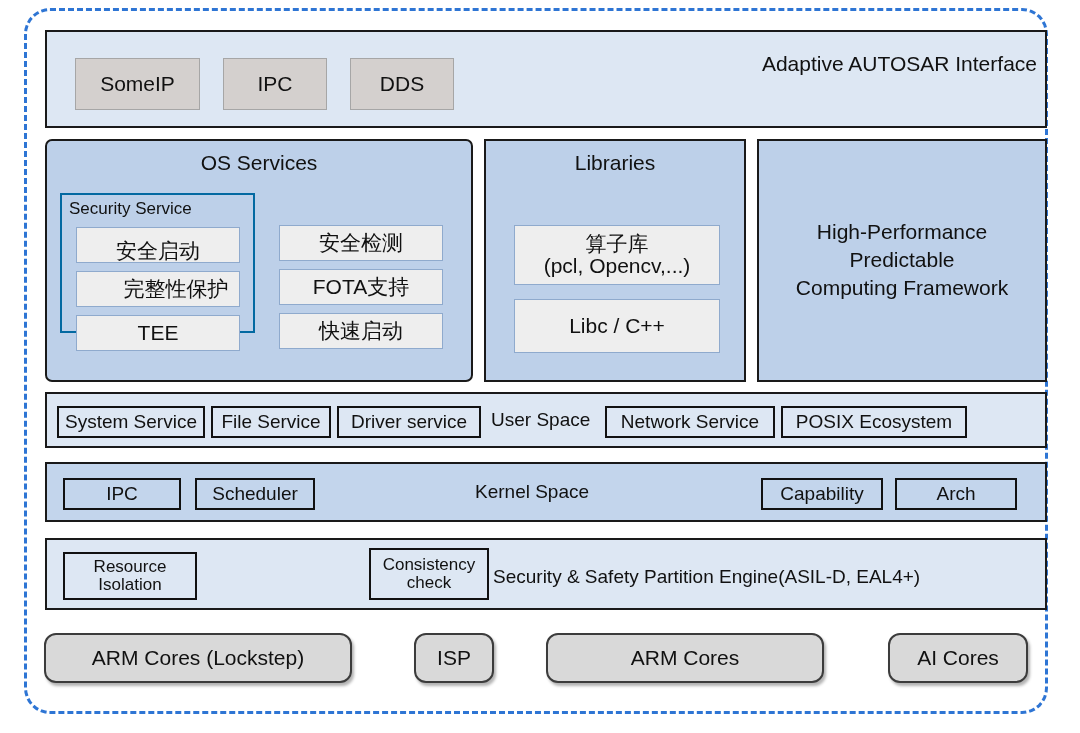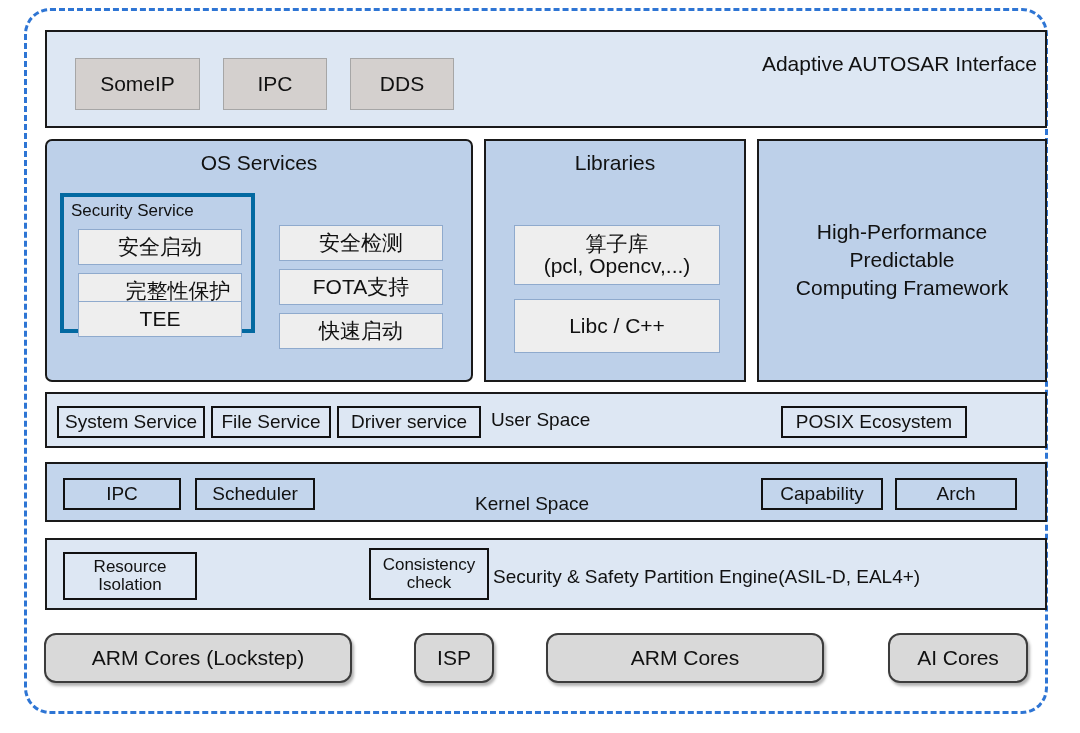--- a/index.html
+++ b/index.html
@@ -84,21 +84,21 @@
   }
 
   
   #sec-box {
     position: absolute;
     left: 13px;
     top: 52px;
     width: 195px;
     height: 140px;
     box-sizing: border-box;
-    border: 4px solid #0369a1;
+    border: 2px solid #0369a1;
     background: #bdd0e9;
   }
   .sec-label {
     position: absolute;
     left: 7px;
     top: 4px;
     font-size: 17px;
     color: #111;
   }
 
@@ -186,27 +186,27 @@
       <span>DDS</span>
     </div>
     <div class="if-title">Adaptive AUTOSAR Interface</div>
   </div>
 
   <div class="panel" style="left:45px; top:139px; width:428px; height:243px;border-radius:7px;">
     <div class="panel-title">OS Services</div>
 
     <div id="sec-box">
       <div class="sec-label">Security Service</div>
-      <div class="sub-chip" style="left:14px; top:32px; width:164px; height:36px;">
+      <div class="sub-chip" style="left:14px; top:32px; width:164px; height:36px;align-items:flex-end;">
         <span>安全启动</span>
       </div>
       <div class="sub-chip" style="left:14px; top:76px; width:164px; height:36px;padding-left:36px;">
         <span>完整性保护</span>
       </div>
-      <div class="sub-chip" style="left:14px; top:104px; width:164px; height:36px;">
+      <div class="sub-chip" style="left:14px; top:120px; width:164px; height:36px;">
         <span>TEE</span>
       </div>
     </div>
 
     <div class="sub-chip" style="left:232px; top:84px; width:164px; height:36px;">
       <span>安全检测</span>
     </div>
     <div class="sub-chip" style="left:232px; top:128px; width:164px; height:36px;">
       <span>FOTA支持</span>
     </div>
@@ -241,34 +241,37 @@
     </div>
     <div class="band-chip light" style="left:164px; top:12px; width:120px; height:32px;">
       <span>File Service</span>
     </div>
     <div class="band-chip light" style="left:290px; top:12px; width:144px; height:32px;">
       <span>Driver service</span>
     </div>
 
     <div class="band-center-label" style="left:444px; top:15px;">User Space</div>
 
+    <div class="band-chip light" style="left:558px; top:12px; width:170px; height:32px;">
+      <span>Network Service</span>
+    </div>
     <div class="band-chip light" style="left:734px; top:12px; width:186px; height:32px;">
       <span>POSIX Ecosystem</span>
     </div>
   </div>
 
   <div class="band band-mid" style="left:45px; top:462px; width:1002px; height:60px;">
     <div class="band-chip mid" style="left:16px; top:14px; width:118px; height:32px;">
       <span>IPC</span>
     </div>
     <div class="band-chip mid" style="left:148px; top:14px; width:120px; height:32px;">
       <span>Scheduler</span>
     </div>
 
-    <div class="band-center-label" style="left:428px; top:17px;margin-top:12px;">Kernel Space</div>
+    <div class="band-center-label" style="left:428px; top:17px;">Kernel Space</div>
 
     <div class="band-chip mid" style="left:714px; top:14px; width:122px; height:32px;">
       <span>Capability</span>
     </div>
     <div class="band-chip mid" style="left:848px; top:14px; width:122px; height:32px;">
       <span>Arch</span>
     </div>
   </div>
 
   <div class="band band-light" style="left:45px; top:538px; width:1002px; height:72px;">

